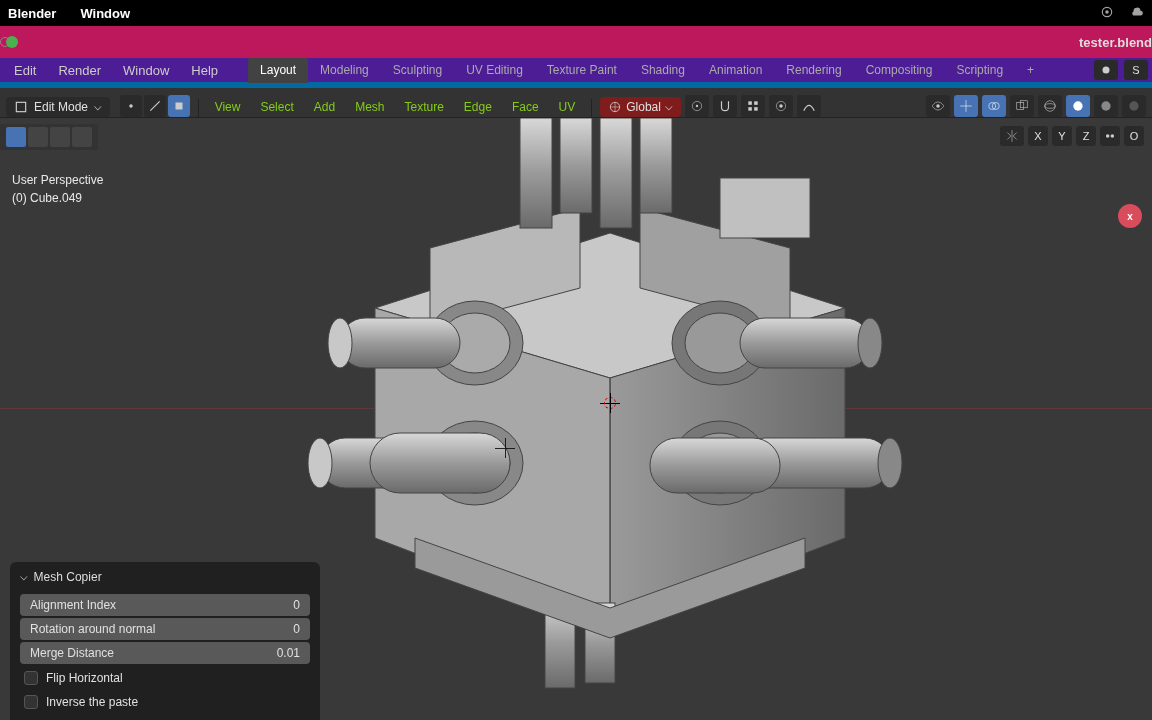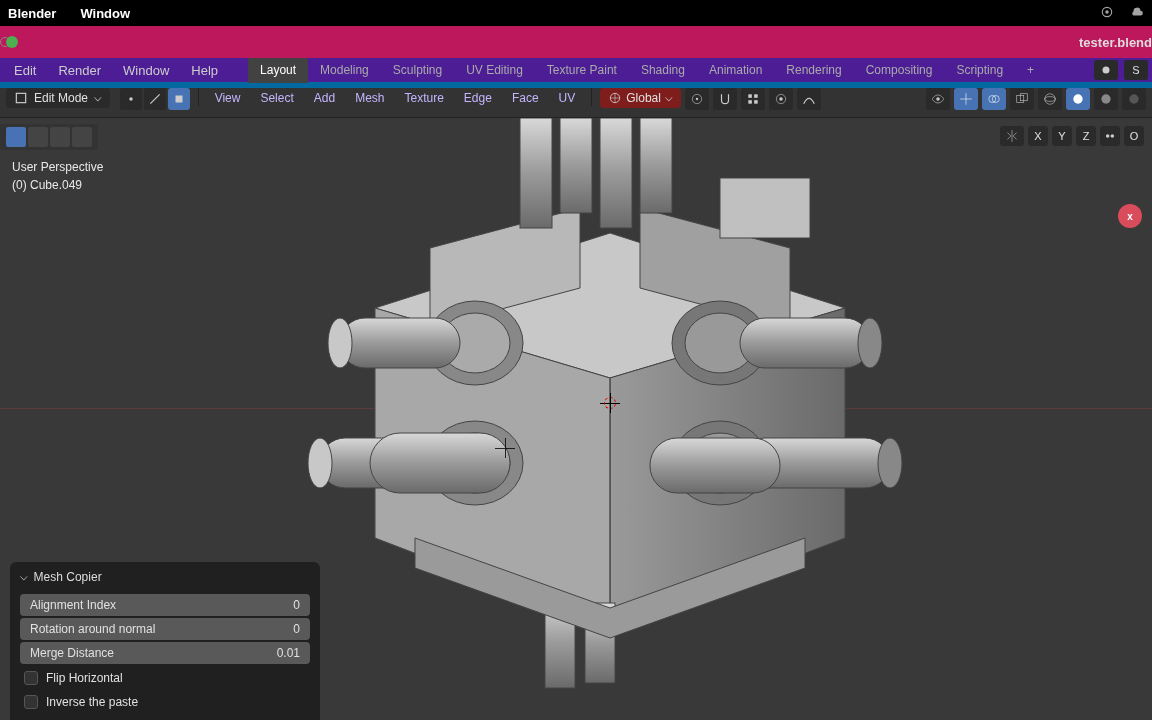--- a/index.html
+++ b/index.html
@@ -20,45 +20,45 @@
 .menu-bar { height: 30px; background: #4c1d95; border-bottom: 6px solid #0369a1; display: flex; align-items: center; padding: 0 4px; font-size: 13px; }
 .menu-bar .menu-left { display: flex; gap: 2px; }
 .menu-bar .menu-item { padding: 4px 10px; cursor: pointer; color: #ccc; }
 .menu-bar .workspace-tabs { display: flex; margin-left: 20px; }
 .menu-bar .ws-tab { padding: 6px 12px; font-size: 12px; color: #aaa; cursor: pointer; }
 .menu-bar .ws-tab.active { background: #424242; color: #fff; border-radius: 4px 4px 0 0; }
 .menu-bar .right-icons { margin-left: auto; display: flex; gap: 6px; align-items: center; }
 .menu-bar .right-icon { width: 24px; height: 20px; background: #2a2a2a; border-radius: 3px; display: flex; align-items: center; justify-content: center; font-size: 11px; }
 
 
-.toolbar { height: 30px; background: #333333; border-bottom: 1px solid #222; display: flex; align-items: flex-start; padding: 0 6px; font-size: 12px; gap: 4px; }
+.toolbar { height: 30px; background: #333333; border-bottom: 1px solid #222; display: flex; align-items: flex-end; padding: 0 6px; font-size: 12px; gap: 4px; }
 .mode-dropdown { background: #2a2a2a; padding: 3px 8px; border-radius: 4px; display: flex; align-items: center; gap: 6px; min-width: 95px; }
 .mode-dropdown .chevron { margin-left: auto; font-size: 10px; }
 .sel-mode-group { display: flex; gap: 2px; margin-left: 6px; }
 .sel-mode-btn { width: 22px; height: 22px; background: #2a2a2a; border-radius: 3px; display: flex; align-items: center; justify-content: center; }
 .sel-mode-btn.active { background: #4772b3; }
-.toolbar .menu-link { padding: 3px 8px; cursor: pointer; color: #c4b5fd; }
+.toolbar .menu-link { padding: 3px 8px; cursor: pointer; color: #84cc16; }
 .toolbar .sep { width: 1px; height: 18px; background: #222; margin: 0 4px; }
 .toolbar .orient { background: #7f1d1d; padding: 3px 8px; border-radius: 4px; display: flex; align-items: center; gap: 4px; }
 .toolbar .icon-btn { width: 24px; height: 22px; background: #2a2a2a; border-radius: 3px; display: flex; align-items: center; justify-content: center; font-size: 11px; }
 .toolbar .right-cluster { margin-left: auto; display: flex; gap: 4px; align-items: center; }
 .blue-btn { background: #4772b3 !important; }
 
 
 .sub-toolbar { height: 26px; background: #333333; display: flex; align-items: center; padding: 0 6px; gap: 2px; position: absolute; top: 118px; left: 0; }
 .sub-toolbar .stb-btn { width: 20px; height: 20px; background: #444; border-radius: 2px; }
 .sub-toolbar .stb-btn.active { background: #4772b3; }
 
 .axis-toggles { position: absolute; top: 124px; right: 8px; display: flex; gap: 4px; align-items: center; font-size: 12px; }
 .axis-toggles .axis-btn { width: 20px; height: 20px; background: #2a2a2a; border-radius: 3px; display: flex; align-items: center; justify-content: center; font-size: 11px; }
 .axis-toggles .mirror-icon { width: 24px; height: 20px; background: #2a2a2a; border-radius: 3px; display: flex; align-items: center; justify-content: center; }
 
 
 .viewport { position: absolute; top: 118px; left: 0; right: 0; bottom: 0; background: #393939; overflow: hidden; }
-.viewport-info { position: absolute; top: 40px; left: 12px; font-size: 12px; color: #e8e8e8; line-height: 1.5; }
+.viewport-info { position: absolute; top: 53px; left: 12px; font-size: 12px; color: #e8e8e8; line-height: 1.5; }
 
 
 .model-area { position: absolute; top: 0; left: 300px; width: 620px; height: 600px; }
 
 
 .operator-panel { position: absolute; bottom: 0; left: 10px; width: 310px; background: rgba(30,30,30,0.92); border-radius: 6px 6px 0 0; font-size: 12px; padding-bottom: 4px; }
 .op-header { padding: 8px 10px; display: flex; align-items: center; gap: 6px; color: #ddd; cursor: pointer; }
 .op-header .chev { font-size: 10px; }
 .op-row { display: flex; align-items: center; margin: 2px 10px; background: #595959; border-radius: 4px; padding: 4px 10px; }
 .op-row .op-label { flex: 1; color: #e0e0e0; }

